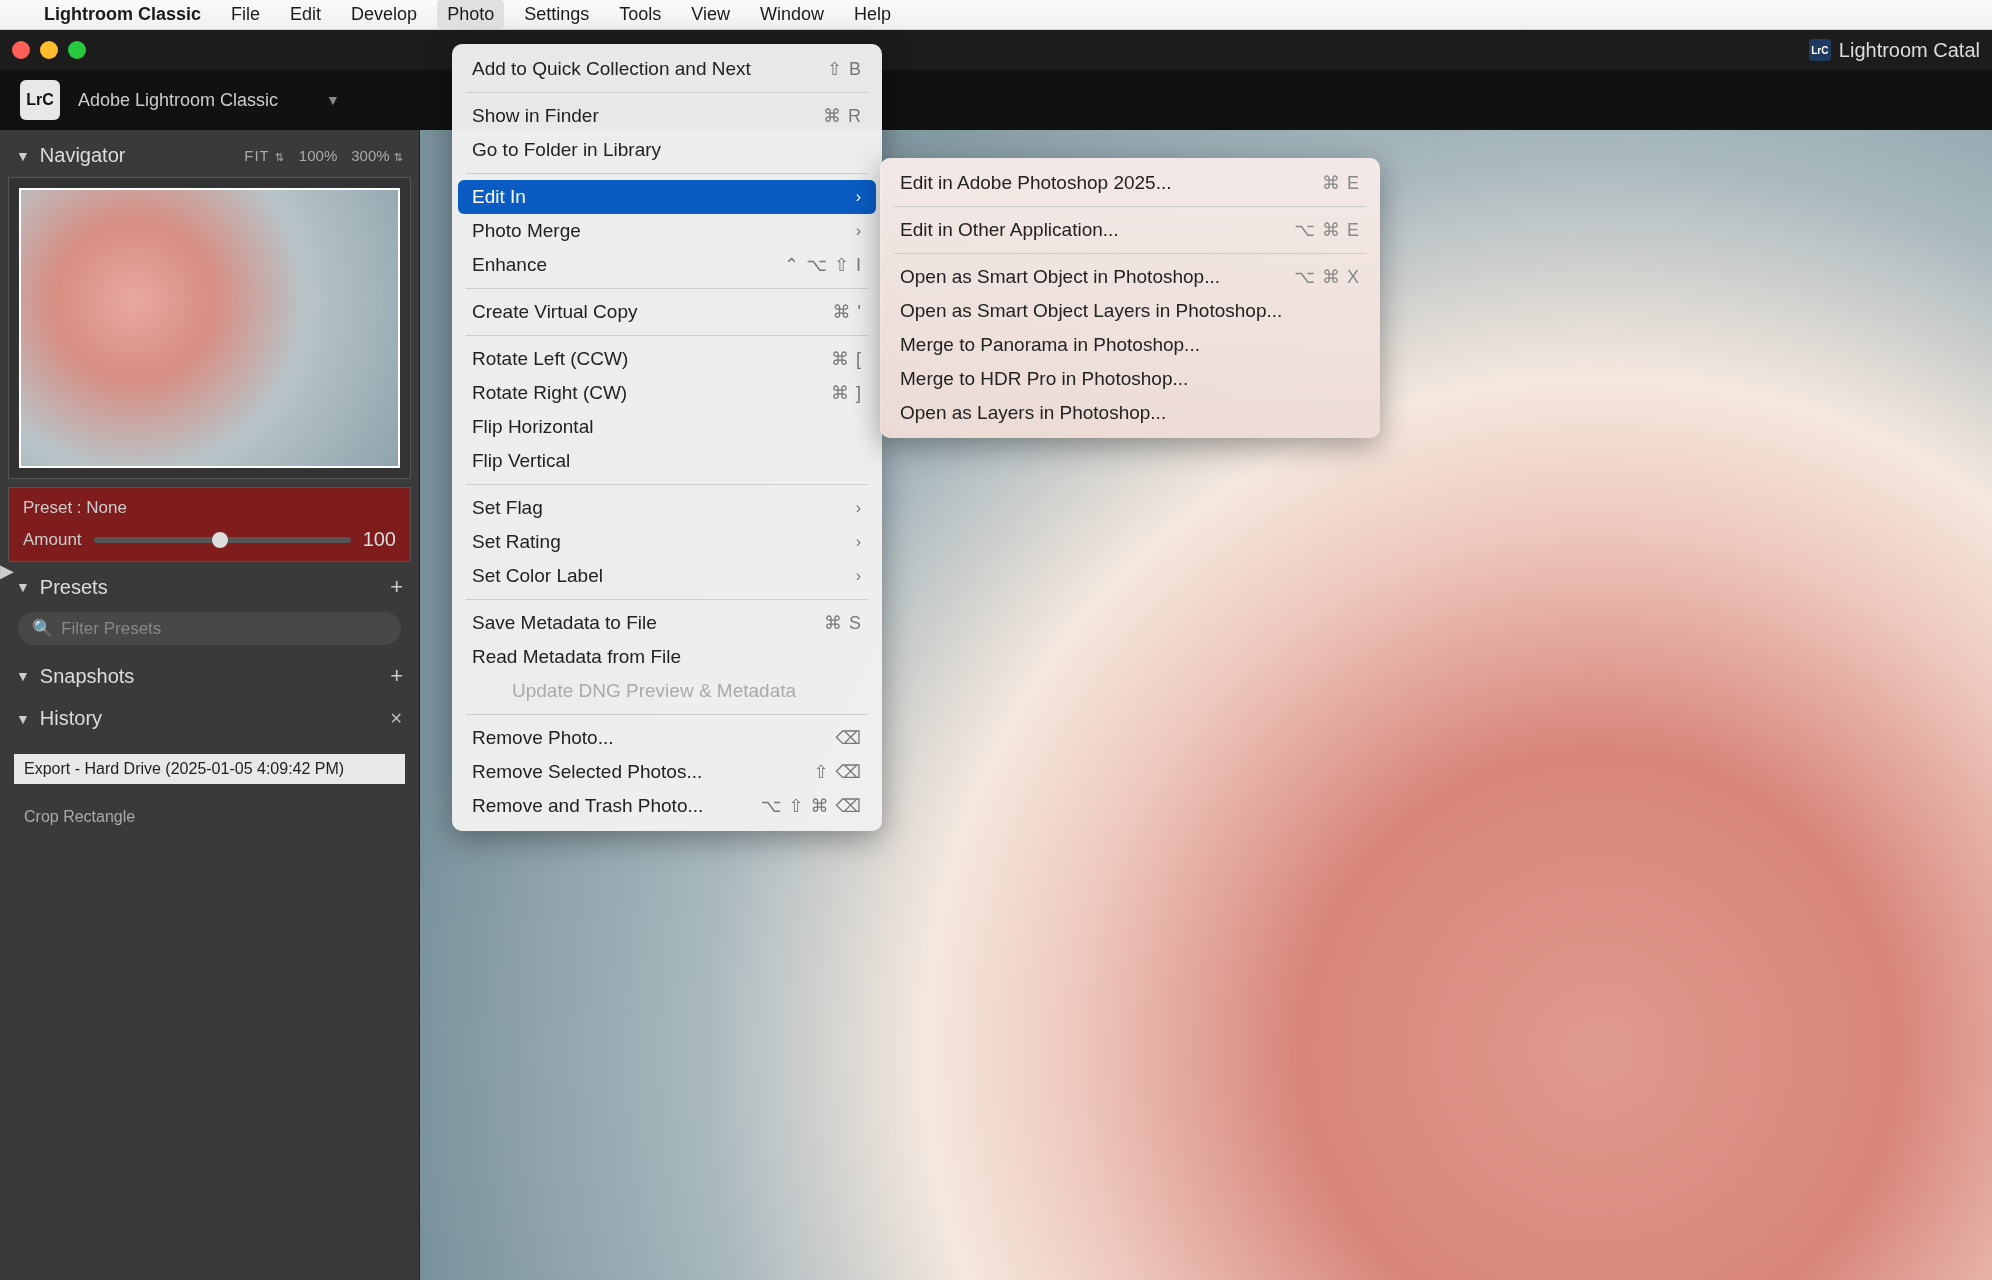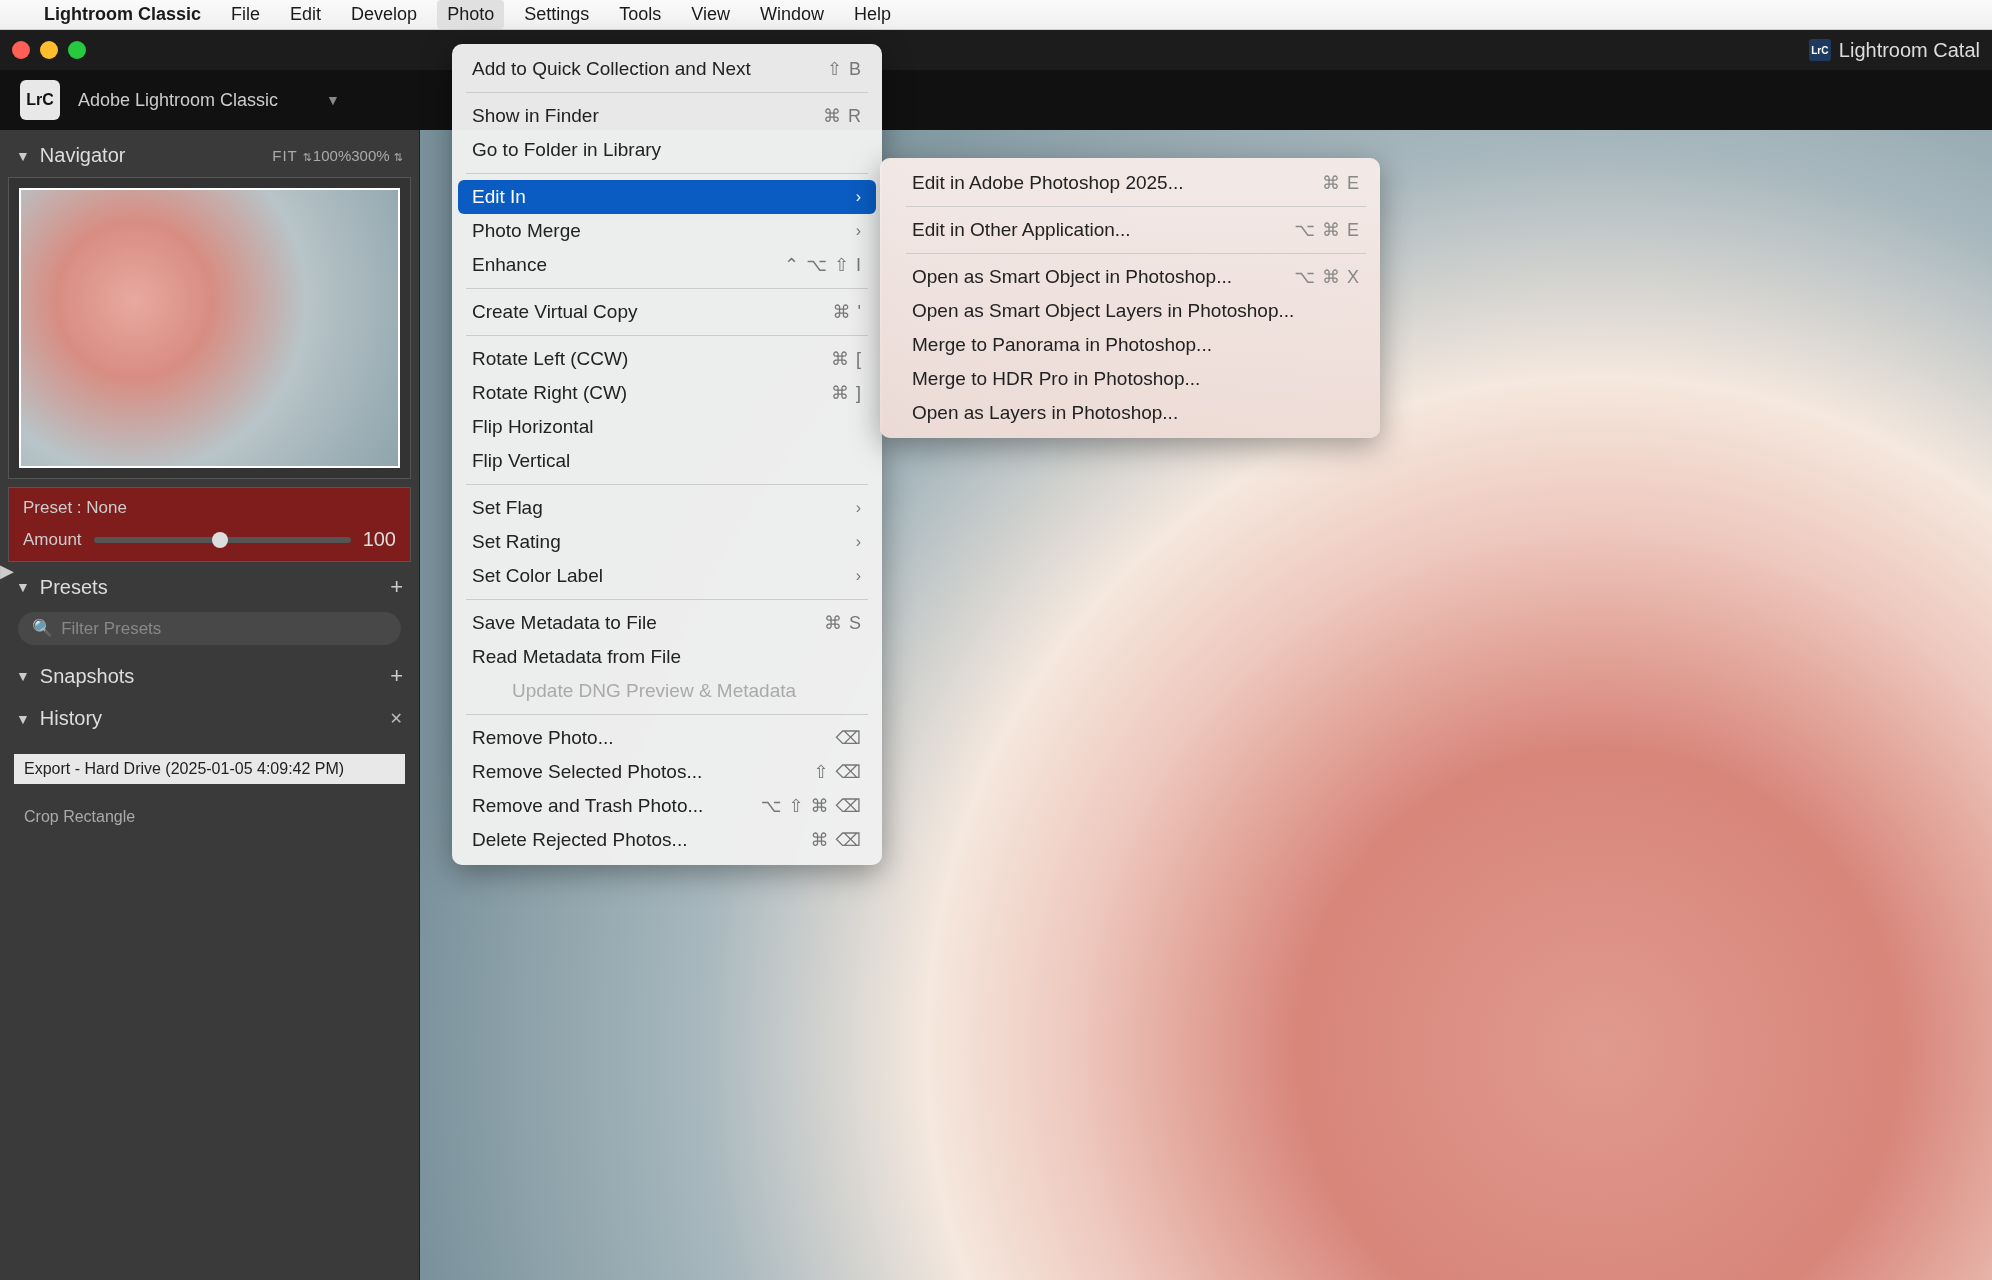--- a/index.html
+++ b/index.html
@@ -29,21 +29,21 @@
   .appheader .drop { color:#888; font-size:14px; margin-left:30px;}
 
   
   .main { position:absolute; top:130px; left:0; right:0; bottom:0; display:flex; }
   .leftpanel { width:420px; background:#3a3a3a; border-right:1px solid #222; display:flex; flex-direction:column; padding:8px; gap:6px;}
   .panel-sec { background:#3a3a3a; }
   .sec-head { display:flex; align-items:center; justify-content:space-between; padding:6px 8px; color:#ddd; font-size:20px;}
   .sec-head .tri { font-size:14px; color:#ccc;}
   .sec-head .plus { font-size:22px; color:#ccc;}
   .sec-head .x { font-size:16px; color:#bbb;}
-  .nav-zoom { font-size:15px; color:#aaa; display:flex; align-items:center;}
+  .nav-zoom { font-size:15px; color:#aaa; display:flex; gap:14px; align-items:center;}
   .nav-zoom .fit { letter-spacing:1px;}
   .nav-thumb-wrap { background:#333; padding:10px; border:1px solid #555; margin:4px 0 8px 0;}
   .nav-thumb { width:100%; height:280px; border:2px solid #fff; background: radial-gradient(circle at 30% 40%, #e8a9a0 0%, #d88d82 25%, #b8c4c8 55%, #8ea4ac 100%); position:relative;}
   .preset-box { background:#7f1d1d; border:1px solid #555; padding:10px 14px; color:#ccc; font-size:17px;}
   .preset-box .row2 { display:flex; align-items:center; justify-content:space-between; margin-top:10px;}
   .slider { flex:1; margin:0 12px; height:6px; background:#555; position:relative; border-radius:3px;}
   .slider .knob { position:absolute; left:46%; top:-5px; width:16px; height:16px; background:#ddd; border-radius:50%;}
   .val100 { color:#ddd; font-size:20px;}
   .filter-input { margin:6px 10px; background:#484848; border-radius:18px; padding:6px 14px; color:#888; font-size:17px; display:flex; align-items:center; gap:8px;}
   .hist-row { background:#e8e8e8; color:#222; font-size:16px; padding:6px 10px; margin:18px 6px;}
@@ -55,21 +55,21 @@
 
   
   .menu { position:absolute; background: rgba(240,240,240,0.97); border-radius:10px; box-shadow: 0 8px 30px rgba(0,0,0,.35); padding:8px 0; font-size:19px; color:#222;}
   .menu .mi { display:flex; justify-content:space-between; align-items:center; padding:6px 20px; gap:30px;}
   .menu .mi.disabled { color:#aaa;margin-left:40px;}
   .menu .mi.sel { background:#0a5cc2; color:#fff; border-radius:6px; margin:0 6px; padding:6px 14px;}
   .menu .sep { height:1px; background:#ccc; margin:6px 14px;}
   .sc { color:#777; font-size:18px; letter-spacing:1px;}
   .mi.sel .sc { color:#fff;}
   .chev { font-size:16px;}
-  .submenu { background: linear-gradient(rgba(245,235,232,0.97), rgba(238,220,214,0.97)); padding-left: 12px; }
+  .submenu { background: linear-gradient(rgba(245,235,232,0.97), rgba(238,220,214,0.97)); }
   .submenu .sc { color:#888;}
 </style>
 </head>
 <body>
 
 <div class="mac-menubar">
   <span class="apple-logo"></span>
   <span class="mbitem bold">Lightroom Classic</span>
   <span class="mbitem">File</span>
   <span class="mbitem">Edit</span>
@@ -254,24 +254,20 @@
       <span class="sc">⌫</span>
     </div>
     <div class="mi">
       <span>Remove Selected Photos...</span>
       <span class="sc">⇧ ⌫</span>
     </div>
     <div class="mi">
       <span>Remove and Trash Photo...</span>
       <span class="sc">⌥ ⇧ ⌘ ⌫</span>
     </div>
-    <div class="mi">
-      <span>Delete Rejected Photos...</span>
-      <span class="sc">⌘ ⌫</span>
-    </div>
   </div>
 
 <div class="menu submenu" id="editin-menu" style="left:880px; top:158px; width:500px;">
     <div class="mi">
       <span>Edit in Adobe Photoshop 2025...</span>
       <span class="sc">⌘ E</span>
     </div>
     <div class="sep"></div>
     <div class="mi">
       <span>Edit in Other Application...</span>

